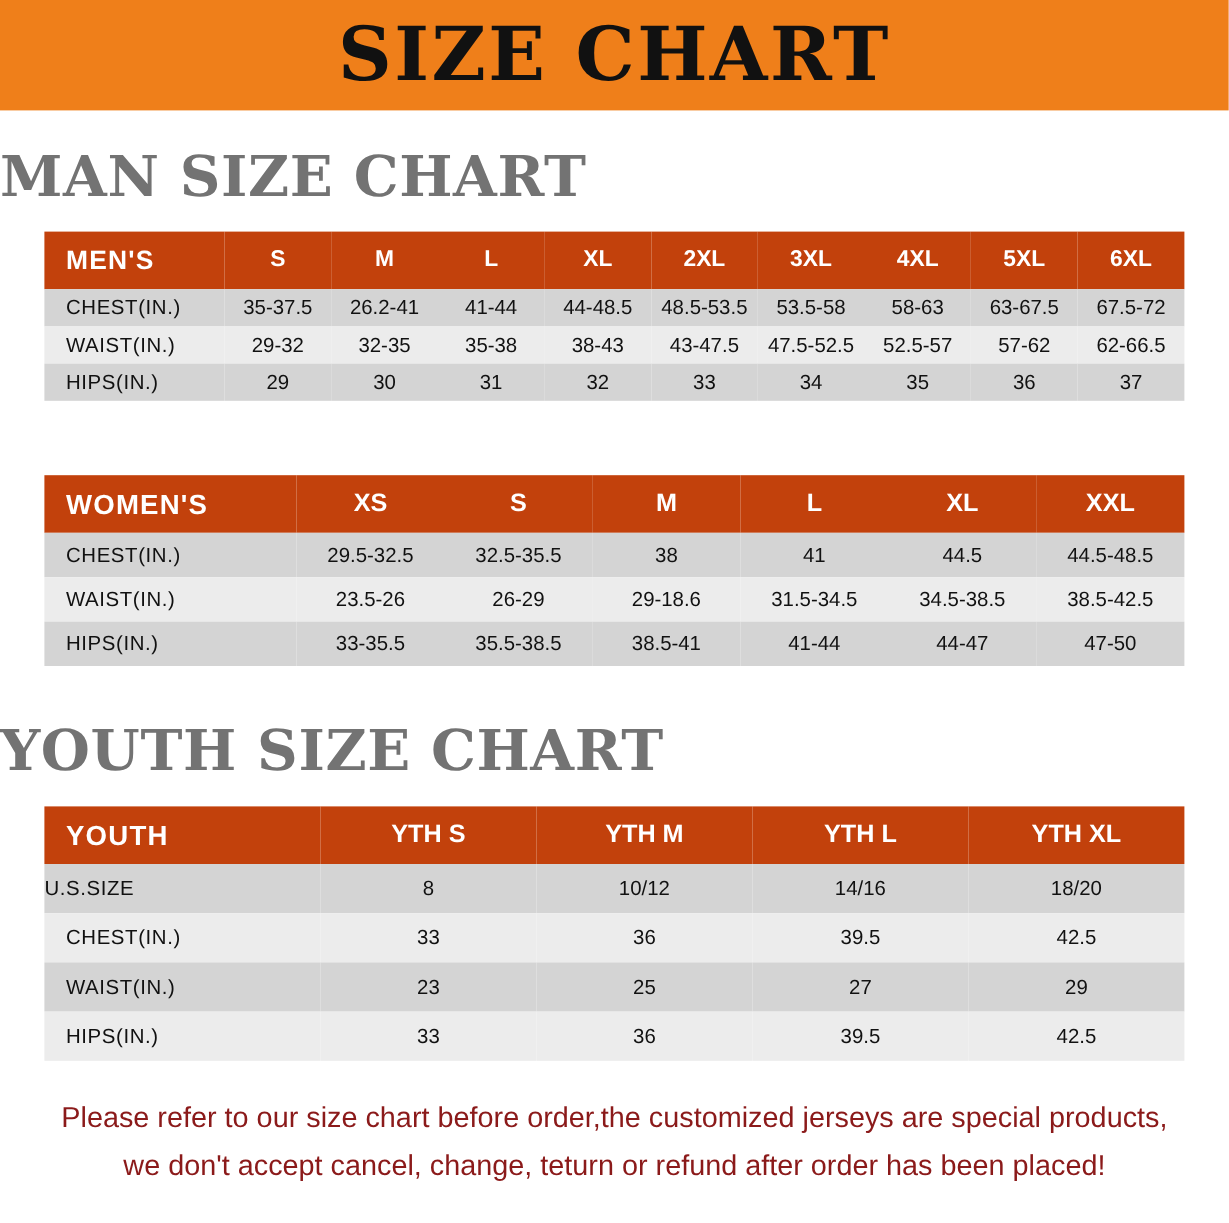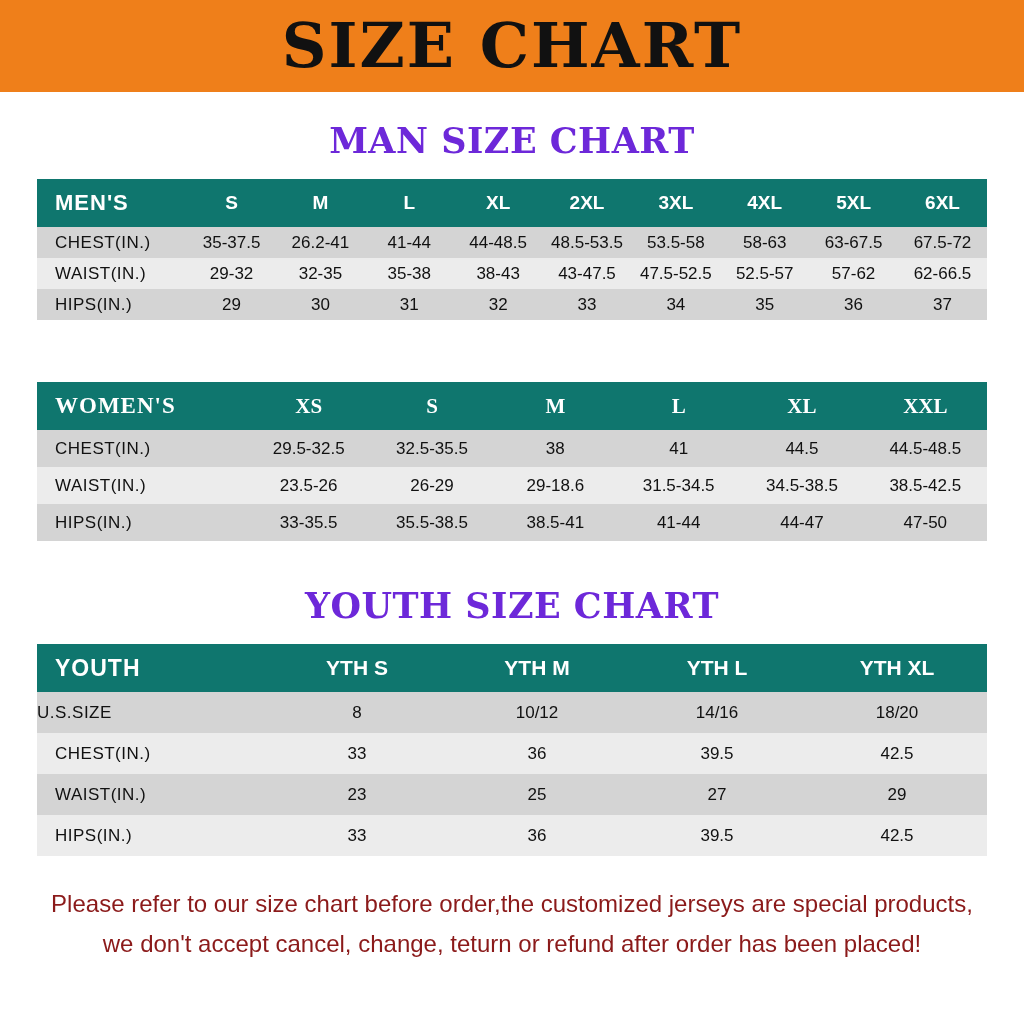--- a/index.html
+++ b/index.html
@@ -40,41 +40,41 @@
     text-align: center;
     font-family: "DejaVu Serif", serif;
     font-weight: bold;
     font-size: 62px;
     letter-spacing: 2px;
     color: #111111;
   }
 
   
   .section-title {
-    text-align: center;
+    text-align: left;
     font-family: "DejaVu Serif", serif;
     font-weight: bold;
-    font-size: 35px;
-    color: #6d28d9;
+    font-size: 47px;
+    color: #737373;
     letter-spacing: 0.5px;
   }
 
   
   table {
     border-collapse: collapse;
     width: 950px;
     margin: 0 auto;
     table-layout: fixed;
   }
   table td, table th {
     padding: 0;
     margin: 0;
   }
   thead tr {
-    background: #0f766e;
+    background: #c2410c;
   }
   thead th {
     color: #ffffff;
     height: 48px;
     font-size: 19px;
     font-weight: bold;
     text-align: center;
     font-family: "Liberation Sans", sans-serif;
   }
   thead th.rowlabel {
@@ -96,21 +96,21 @@
     padding-left: 18px;
     font-size: 17px;
     letter-spacing: 0.5px;
   }
 
   
   .men col.c0 { width: 150px; }
   .men col.cN { width: 88.8px; }
 
   
-  .women thead th { font-size: 21px; font-family: Liberation Serif, serif; }
+  .women thead th { font-size: 21px; }
   .women thead th.rowlabel { font-size: 23px; }
   .women tbody td { height: 37px; font-size: 17px; }
   .women col.c0 { width: 210px; }
   .women col.cN { width: 123.3px; }
 
   
   .youth thead th { font-size: 21px; }
   .youth thead th.rowlabel { font-size: 23px; }
   .youth tbody td { height: 41px; font-size: 17px; }
   .youth col.c0 { width: 230px; }

